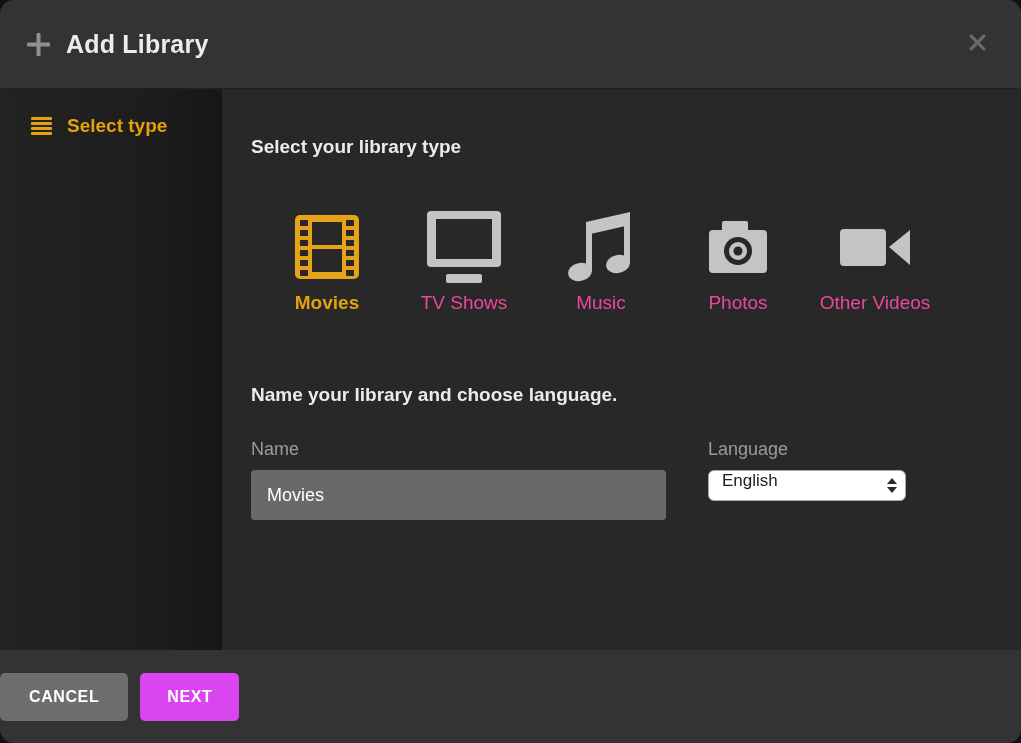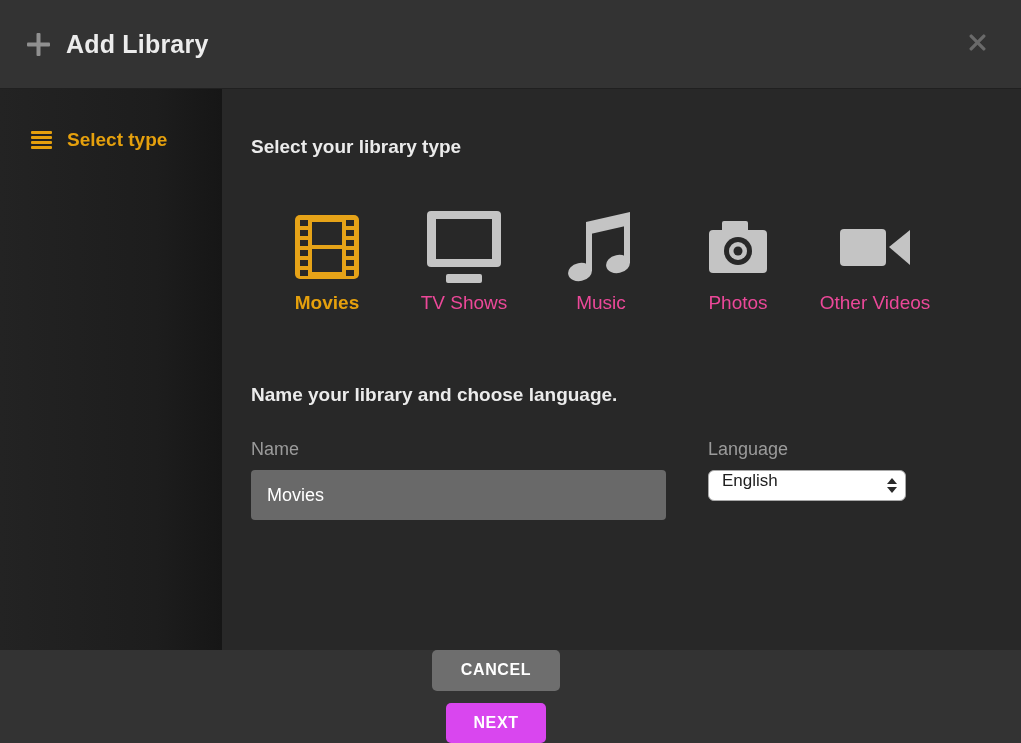--- a/index.html
+++ b/index.html
@@ -1,30 +1,30 @@
 <!DOCTYPE html>
 <html><head>
 <meta charset="utf-8">
 <style>
   html,body{margin:0;padding:0;background:#111;}
   body{font-family:"Liberation Sans","DejaVu Sans",sans-serif;-webkit-font-smoothing:antialiased;}
-  .dialog{position:relative;width:1021px;height:743px;background:#282828;border-radius:0;overflow:hidden;}
+  .dialog{position:relative;width:1021px;height:743px;background:#282828;border-radius:14px;overflow:hidden;}
 
   
   .hdr{position:absolute;top:0;left:0;width:100%;height:88px;background:#333333;
        box-shadow:0 1px 0 #202020;display:flex;align-items:center;box-sizing:border-box;
        padding:0 29px 0 27px;}
   .hdr .plus{display:flex;margin-right:16px;}
   .hdr h1{margin:0;font-size:25px;font-weight:600;color:#ececec;letter-spacing:.2px;flex:1;}
   .close-btn{background:none;border:0;padding:4px;cursor:pointer;display:flex;}
 
   
   .sidebar{position:absolute;top:89px;left:0;width:222px;height:561px;
            background:linear-gradient(to right,#232323 0%,#1d1d1d 70%,#161616 100%);
-           padding-top:20px;box-sizing:border-box;}
+           padding-top:6px;box-sizing:border-box;}
   .side-item{height:61px;display:flex;align-items:center;padding-left:28px;gap:13px;
              font-size:19px;cursor:pointer;}
   .side-item .ic{width:26px;display:flex;justify-content:center;}
   .side-item.active{color:#e5a00d;font-weight:600;}
   .side-item.normal{color:#c9c9c9;}
   .side-item.disabled{color:#4c4c4c;cursor:default;}
 
   
   .main{position:absolute;top:89px;left:222px;width:799px;height:561px;background:#282828;}
   .main h2{position:absolute;left:29px;margin:0;font-size:19px;font-weight:600;color:#ebebeb;}
@@ -53,21 +53,21 @@
   .spinner{position:absolute;right:8px;top:0;height:100%;display:flex;flex-direction:column;
            justify-content:center;gap:3px;}
   .spinner .up{width:0;height:0;border-left:5px solid transparent;border-right:5px solid transparent;
                border-bottom:6px solid #2a2a2a;}
   .spinner .dn{width:0;height:0;border-left:5px solid transparent;border-right:5px solid transparent;
                border-top:6px solid #2a2a2a;}
 
   
   .ftr{position:absolute;left:0;bottom:0;width:100%;height:93px;background:#333333;
        display:flex;align-items:center;justify-content:flex-start;gap:12px;
-       box-sizing:border-box;padding-right:29px;flex-direction:column;}
+       box-sizing:border-box;padding-right:29px;}
   .btn{height:48px;border:0;border-radius:5px;font-family:inherit;font-size:16px;
        font-weight:700;letter-spacing:.6px;color:#ffffff;cursor:pointer;}
   .btn.cancel{background:#6e6e6e;padding:0 29px;}
   .btn.next{background:#d946ef;padding:0 27px;}
 </style>
 </head>
 <body>
 
 <div class="dialog">
 

